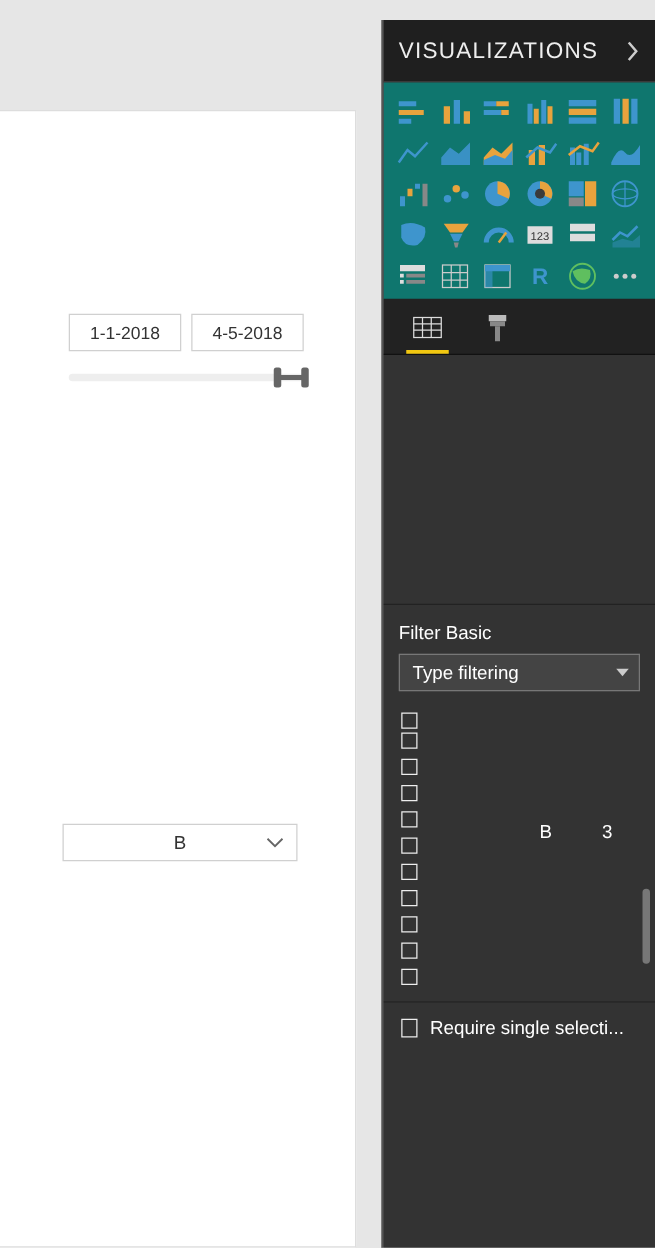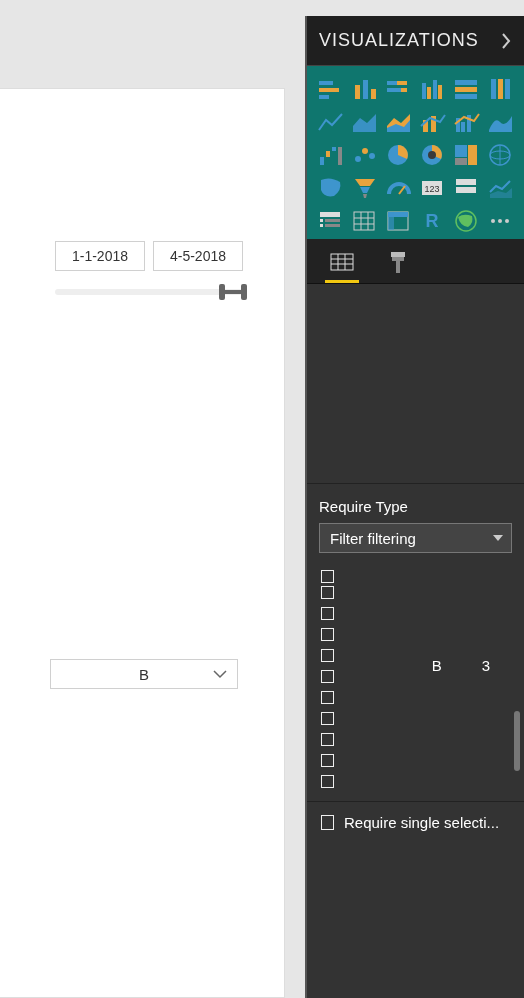--- a/index.html
+++ b/index.html
@@ -2,21 +2,21 @@
 <html><head>
 <meta charset="utf-8">
 <style>
   * { box-sizing: border-box; margin: 0; padding: 0; }
   html, body { width: 524px; height: 998px; overflow: hidden; font-family: "Segoe UI", Arial, sans-serif; }
   body { display: flex; background: #e6e6e6; }
 
   
   .canvas-outer { flex: 0 0 305px; height: 100%; background: #e6e6e6; position: relative; }
   .canvas-page { position: absolute; left: 0; top: 88px; right: 20px; bottom: 0; background: #fff; border: 1px solid #ddd; border-left: none; }
-  .date-visual { position: absolute; left: 55px; top: 152px; width: 188px; }
+  .date-visual { position: absolute; left: 55px; top: 162px; width: 188px; }
   .date-boxes { display: flex; gap: 8px; }
   .date-box { flex: 1; height: 30px; border: 1px solid #d0d0d0; font-size: 14px; color: #333; display:flex; align-items:center; justify-content:center; background:#fff;}
   .slider-row { position: relative; margin-top: 12px; height: 18px; }
   .slider-track { position:absolute; left:0; right:0; top:6px; height:6px; background:#eee; border-radius:3px;}
   .slider-grip {
     position:absolute; right:-4px; top:0px; width:28px; height:18px;
   }
   .slider-grip .barL, .slider-grip .barR { position:absolute; top:1px; width:6px; height:16px; background:#666; border-radius:2px;}
   .slider-grip .barL { left:0; }
   .slider-grip .barR { right:0; }
@@ -328,23 +328,23 @@
         <rect x="5" y="2" width="14" height="5" fill="#bbb"></rect>
         <rect x="6" y="7" width="12" height="4" fill="#888"></rect>
         <rect x="10" y="11" width="4" height="12" fill="#888"></rect>
       </svg>
     </div>
   </div>
 
   <div class="field-wells"></div>
 
   <div class="filter-section">
-    <div class="filter-label">Require Type</div>
+    <div class="filter-label">Filter Basic</div>
     <div class="select-wrap">
-      <span>Filter filtering</span>
+      <span>Type filtering</span>
       <span class="tri"></span>
     </div>
   </div>
 
   <div class="check-list" id="check-list">
     <div class="check-item" style="padding-top: 10px;">
         <span class="cb"></span>
       </div>
       <div class="check-item" style="padding-top: 0px;">
         <span class="cb"></span>

